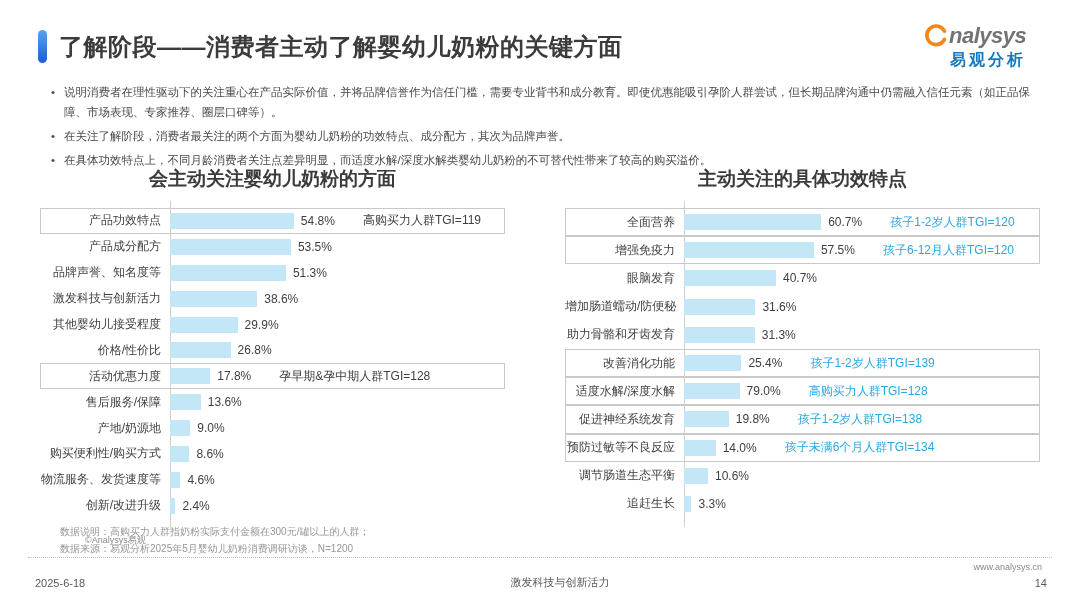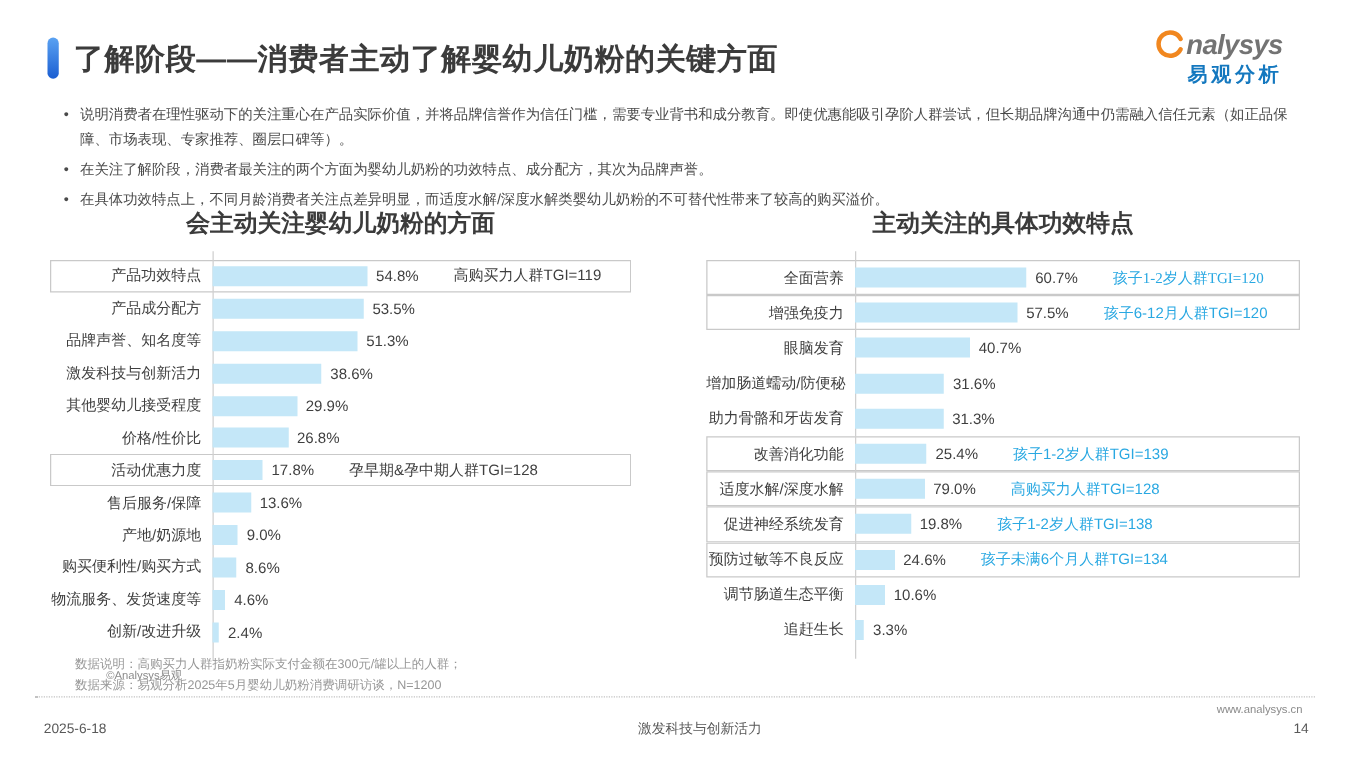--- a/index.html
+++ b/index.html
@@ -170,21 +170,21 @@
   </section>
 
   <section class="chart" id="chart-1">
     <h2>主动关注的具体功效特点</h2>
     <div class="rows">
         <div class="row boxed">
           <span class="cat">全面营养</span>
           <div class="bar-area">
             <div class="bar" style="width: 137.182px; background: rgb(196, 231, 248);"></div>
             <span class="pct">60.7%</span>
-            <span class="tgi" style="color: rgb(41, 168, 226); font-family: Liberation Serif, serif;">孩子1-2岁人群TGI=120</span>
+            <span class="tgi" style="color: rgb(41, 168, 226);">孩子1-2岁人群TGI=120</span>
           </div>
         </div>
         <div class="row boxed">
           <span class="cat">增强免疫力</span>
           <div class="bar-area">
             <div class="bar" style="width: 129.95px; background: rgb(196, 231, 248);"></div>
             <span class="pct">57.5%</span>
             <span class="tgi" style="color: rgb(41, 168, 226);">孩子6-12月人群TGI=120</span>
           </div>
         </div>
@@ -230,21 +230,21 @@
           <div class="bar-area">
             <div class="bar" style="width: 44.748px; background: rgb(196, 231, 248);"></div>
             <span class="pct">19.8%</span>
             <span class="tgi" style="color: rgb(41, 168, 226);">孩子1-2岁人群TGI=138</span>
           </div>
         </div>
         <div class="row boxed">
           <span class="cat">预防过敏等不良反应</span>
           <div class="bar-area">
             <div class="bar" style="width: 31.64px; background: rgb(196, 231, 248);"></div>
-            <span class="pct">24.6%</span>
+            <span class="pct">14.0%</span>
             <span class="tgi" style="color: rgb(41, 168, 226);">孩子未满6个月人群TGI=134</span>
           </div>
         </div>
         <div class="row">
           <span class="cat">调节肠道生态平衡</span>
           <div class="bar-area">
             <div class="bar" style="width: 23.956px; background: rgb(196, 231, 248);"></div>
             <span class="pct">10.6%</span>
           </div>
         </div>

